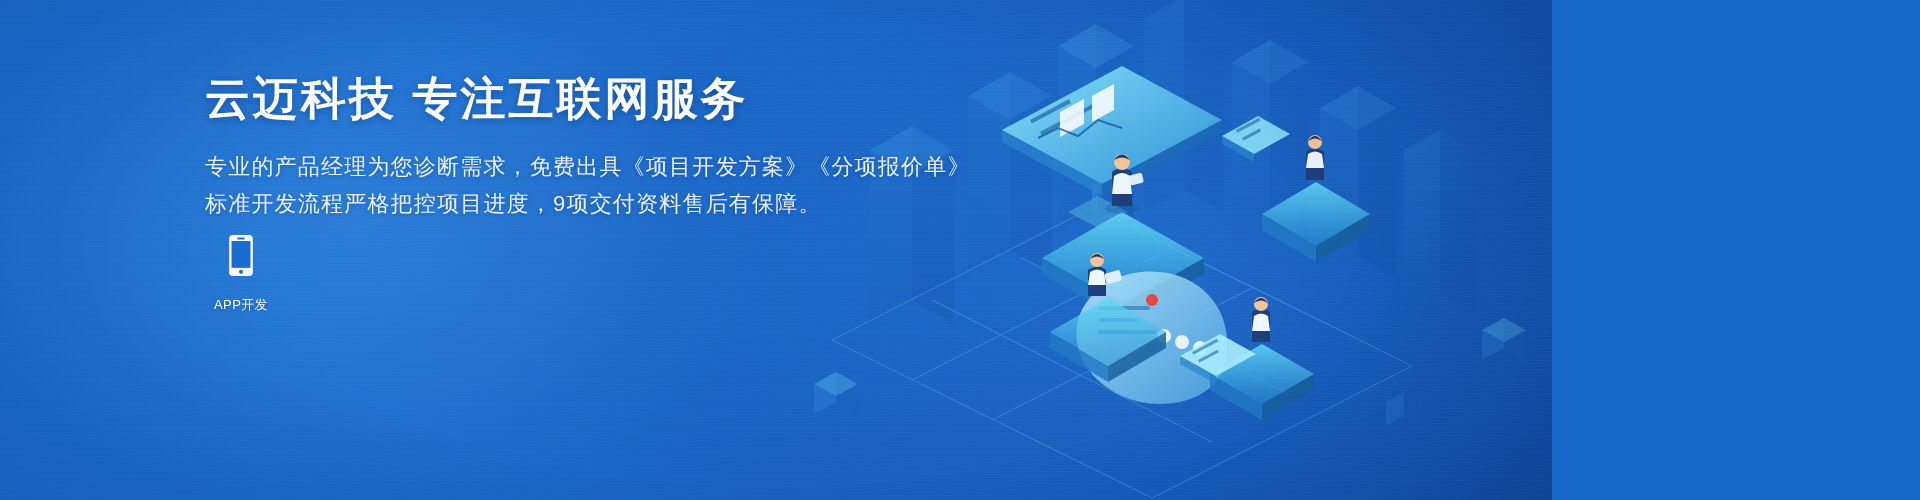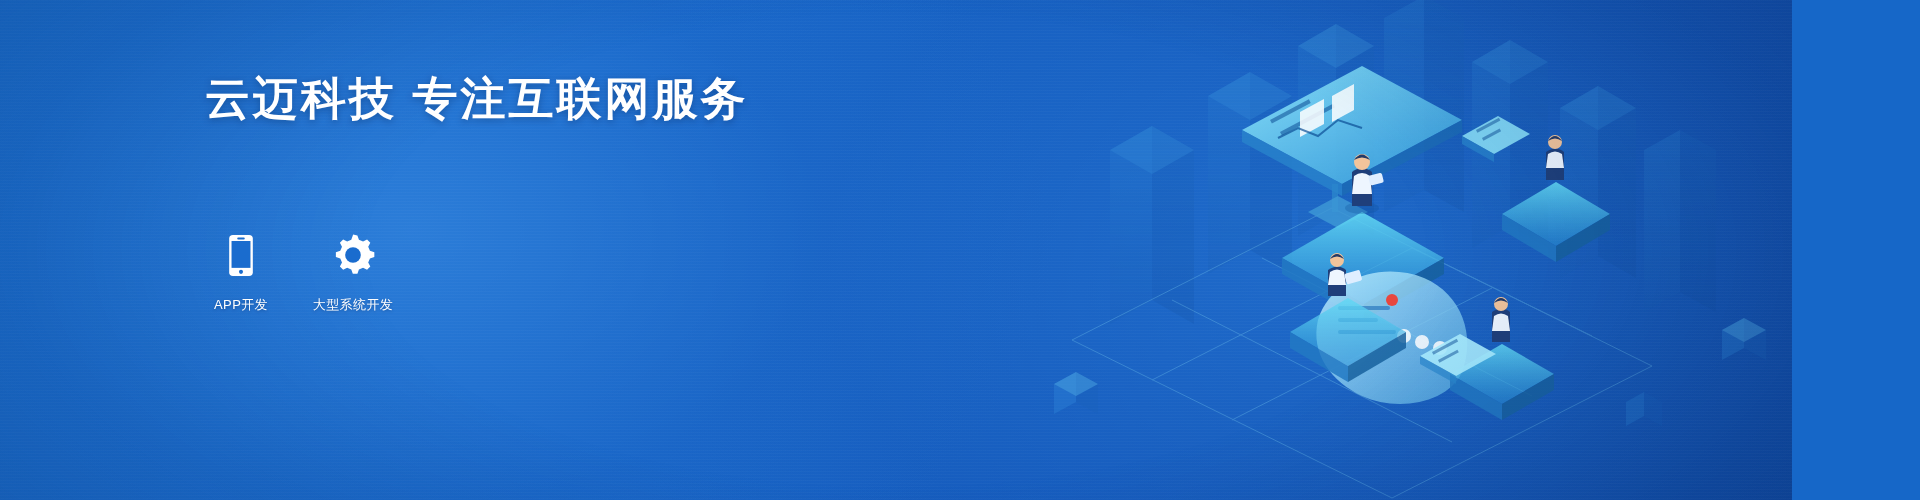--- a/index.html
+++ b/index.html
@@ -4,21 +4,21 @@
 <style>
   * { margin:0; padding:0; box-sizing:border-box; }
   html,body { width:1920px; height:500px; overflow:hidden; }
   body {
     font-family:"Liberation Sans","DejaVu Sans",sans-serif;
     background:#1667c8;
   }
 
   #banner {
     position:relative;
-    width:1792px; height:500px;
+    width:1552px; height:500px;
     overflow:hidden;
     background:
       radial-gradient(ellipse 900px 620px at 23% 46%, rgba(58,140,226,0.55) 0%, rgba(33,110,205,0.22) 45%, rgba(0,0,0,0) 72%),
       radial-gradient(ellipse 1000px 700px at 74% 52%, rgba(42,128,222,0.48) 0%, rgba(25,96,192,0.18) 50%, rgba(0,0,0,0) 78%),
       linear-gradient(118deg,#1a6fd0 0%,#1a6cce 22%,#1864c6 44%,#1559bb 66%,#124fae 84%,#0f479f 100%);
   }
 
   
   #scanlines {
     position:absolute; inset:0;
@@ -271,47 +271,38 @@
         <rect x="400" y="352" width="28" height="3" transform="rotate(-28 400 352)"></rect>
         <rect x="406" y="360" width="22" height="3" transform="rotate(-28 406 360)"></rect>
       </g>
     </g>
   </svg>
 
   <div id="vignette"></div>
 
   <div id="copy">
     <h1 id="headline">云迈科技 专注互联网服务</h1>
+    <div id="subcopy">
+      <p class="subline">专业的产品经理为您诊断需求，免费出具《项目开发方案》《分项报价单》</p>
+      <p class="subline">标准开发流程严格把控项目进度，9项交付资料售后有保障。</p>
+    </div>
   </div>
 
   <div id="services">
 
     <div class="service">
       <span class="svc-icon">
         <svg viewBox="0 0 24 40" width="26" height="43" xmlns="http://www.w3.org/2000/svg">
           <rect x="1" y="1" width="22" height="38" rx="3.5" ry="3.5" fill="#ffffff"></rect>
           <rect x="3.2" y="6.5" width="17.6" height="25" fill="#1a6cce"></rect>
           <rect x="8.5" y="3.2" width="7" height="1.8" rx="0.9" fill="#1a6cce"></rect>
           <circle cx="12" cy="35.2" r="1.9" fill="#1a6cce"></circle>
         </svg>
       </span>
       <span class="svc-label">APP开发</span>
     </div>
 
 
 
 
-    <div class="service">
-      <span class="svc-icon">
-        <svg viewBox="0 0 46 46" width="44" height="44" xmlns="http://www.w3.org/2000/svg">
-          <path d="M23 1.5 l4.6 1.0 l1.6 4.6 l4.3 1.8 l4.2 -2.2 l3.4 3.4 l-2.2 4.2 l1.8 4.3
-                   l4.6 1.6 l0 4.8 l-4.6 1.6 l-1.8 4.3 l2.2 4.2 l-3.4 3.4 l-4.2 -2.2 l-4.3 1.8
-                   l-1.6 4.6 l-4.8 0 l-1.6 -4.6 l-4.3 -1.8 l-4.2 2.2 l-3.4 -3.4 l2.2 -4.2
-                   l-1.8 -4.3 l-4.6 -1.6 l0 -4.8 l4.6 -1.6 l1.8 -4.3 l-2.2 -4.2 l3.4 -3.4
-                   l4.2 2.2 l4.3 -1.8 l1.6 -4.6 z" fill="#ffffff"></path>
-          <circle cx="23" cy="23" r="8.2" fill="#1a6cce"></circle>
-        </svg>
-      </span>
-      <span class="svc-label">大型系统开发</span>
-    </div>
 
   </div>
 </div>
 
 </body></html>

